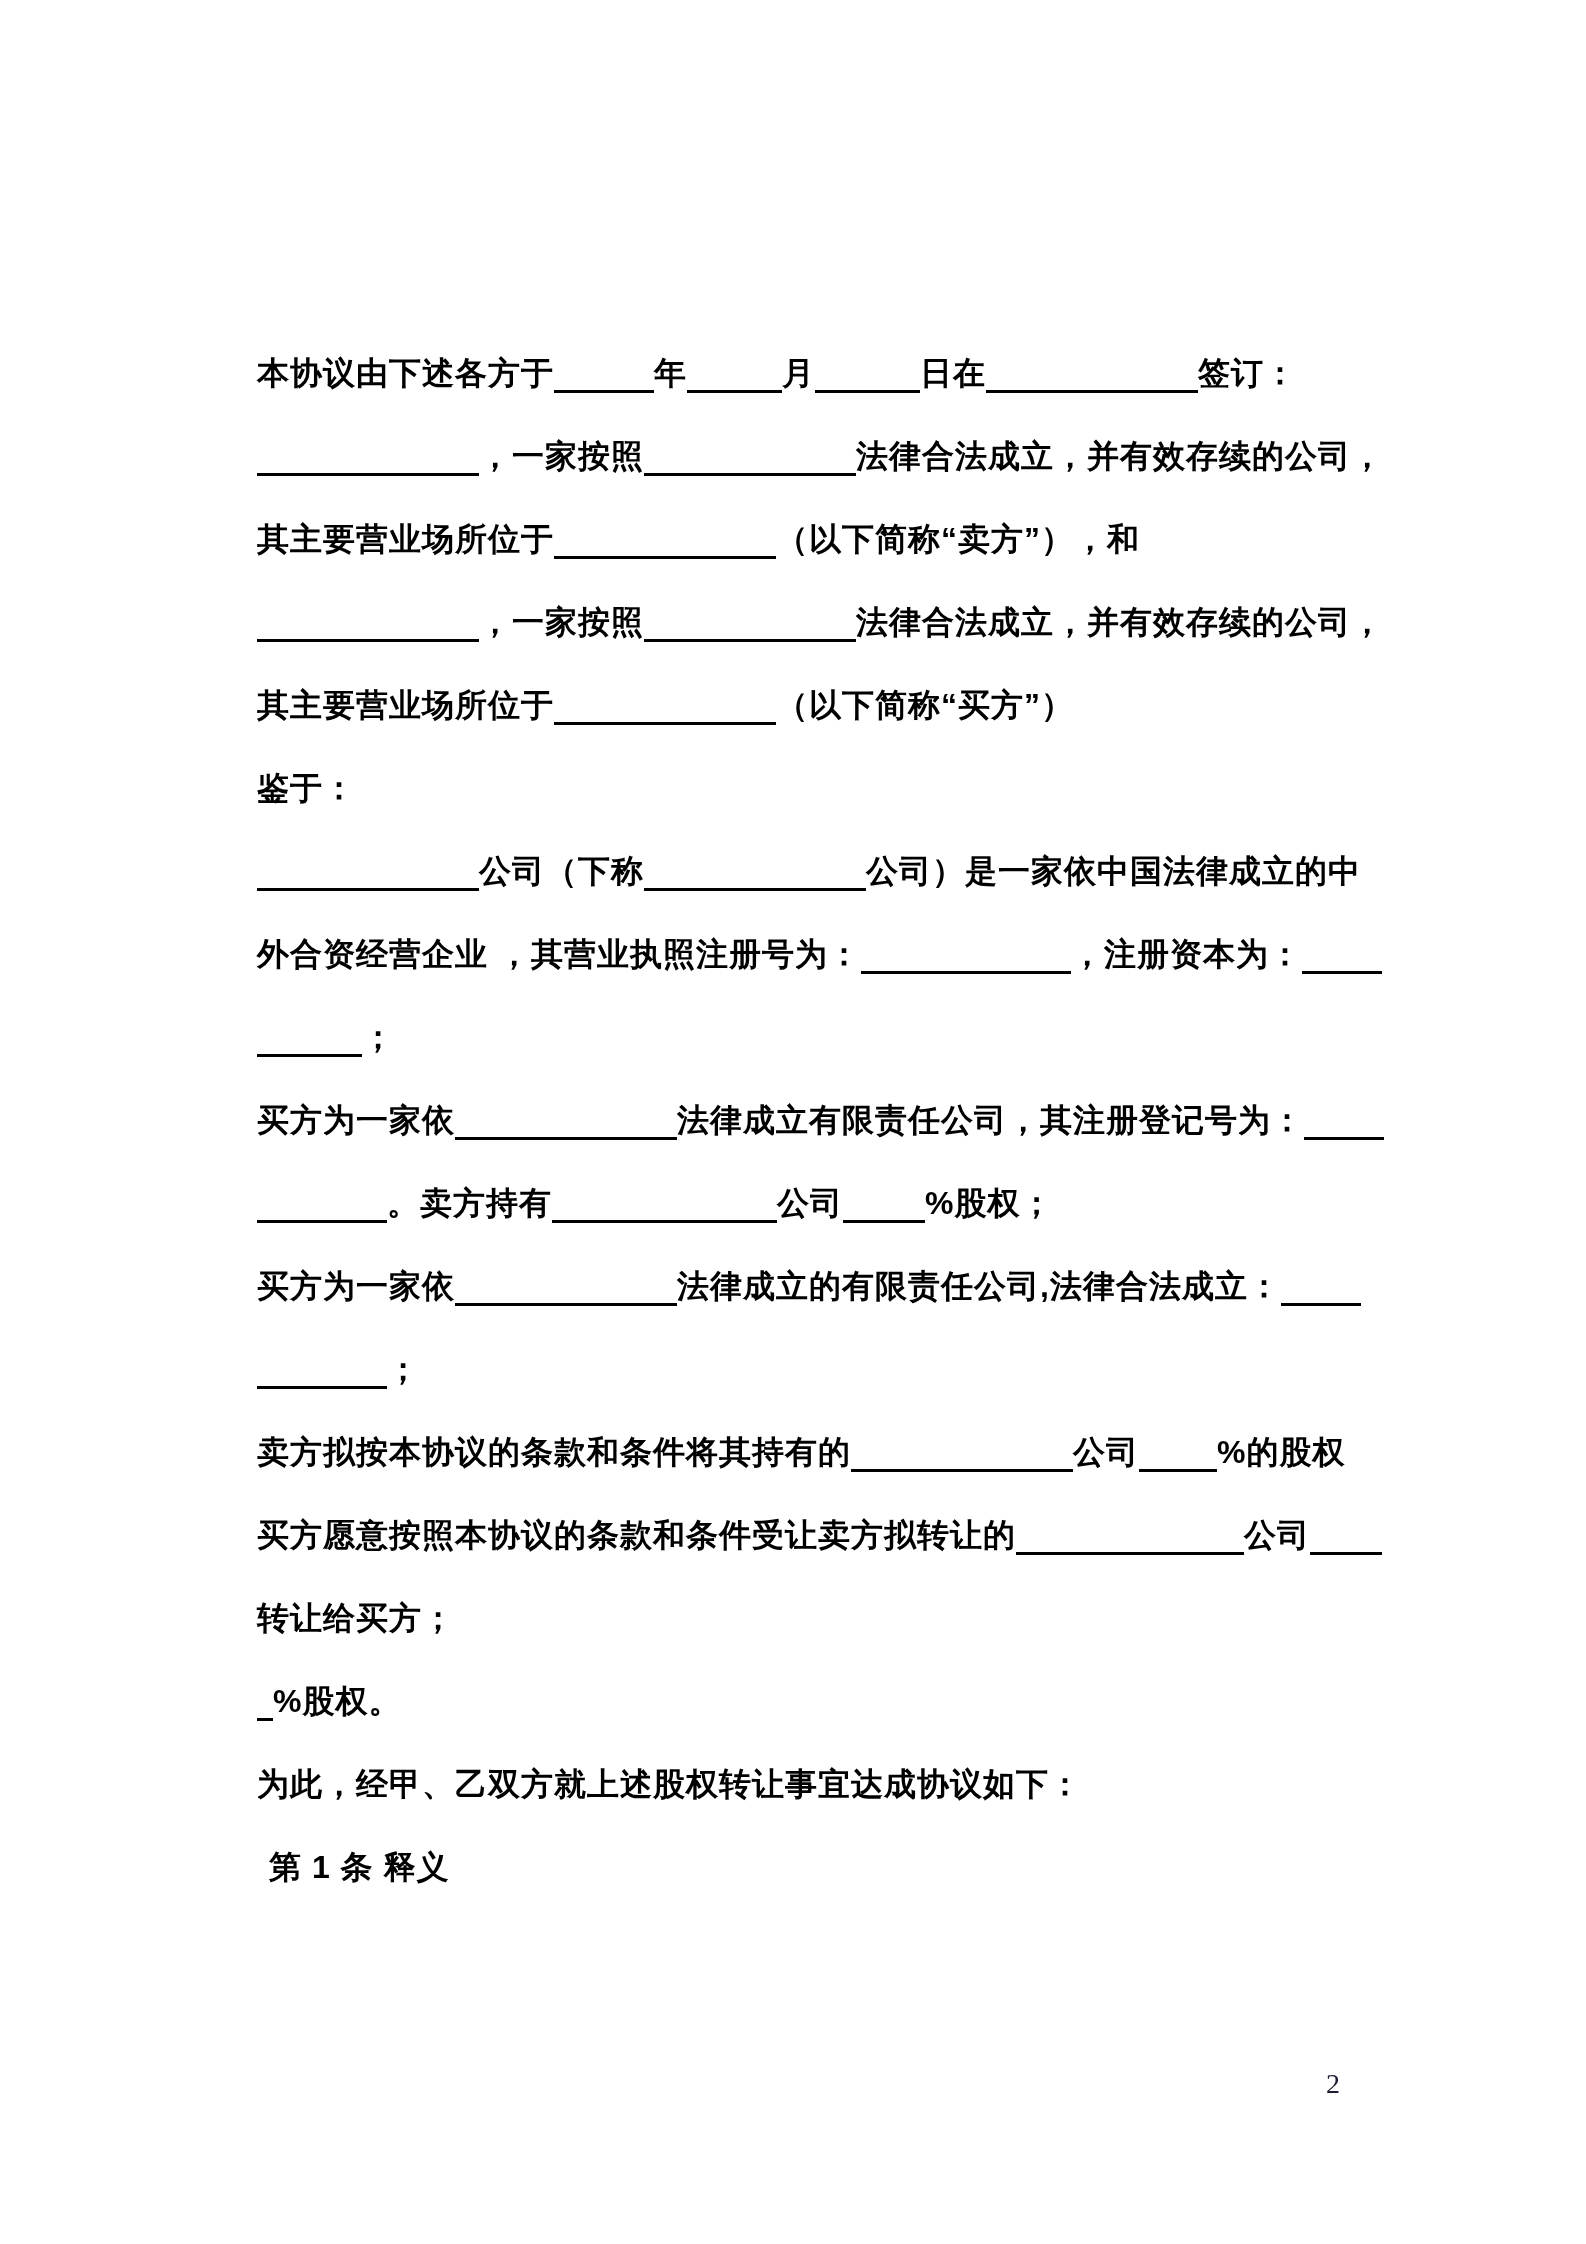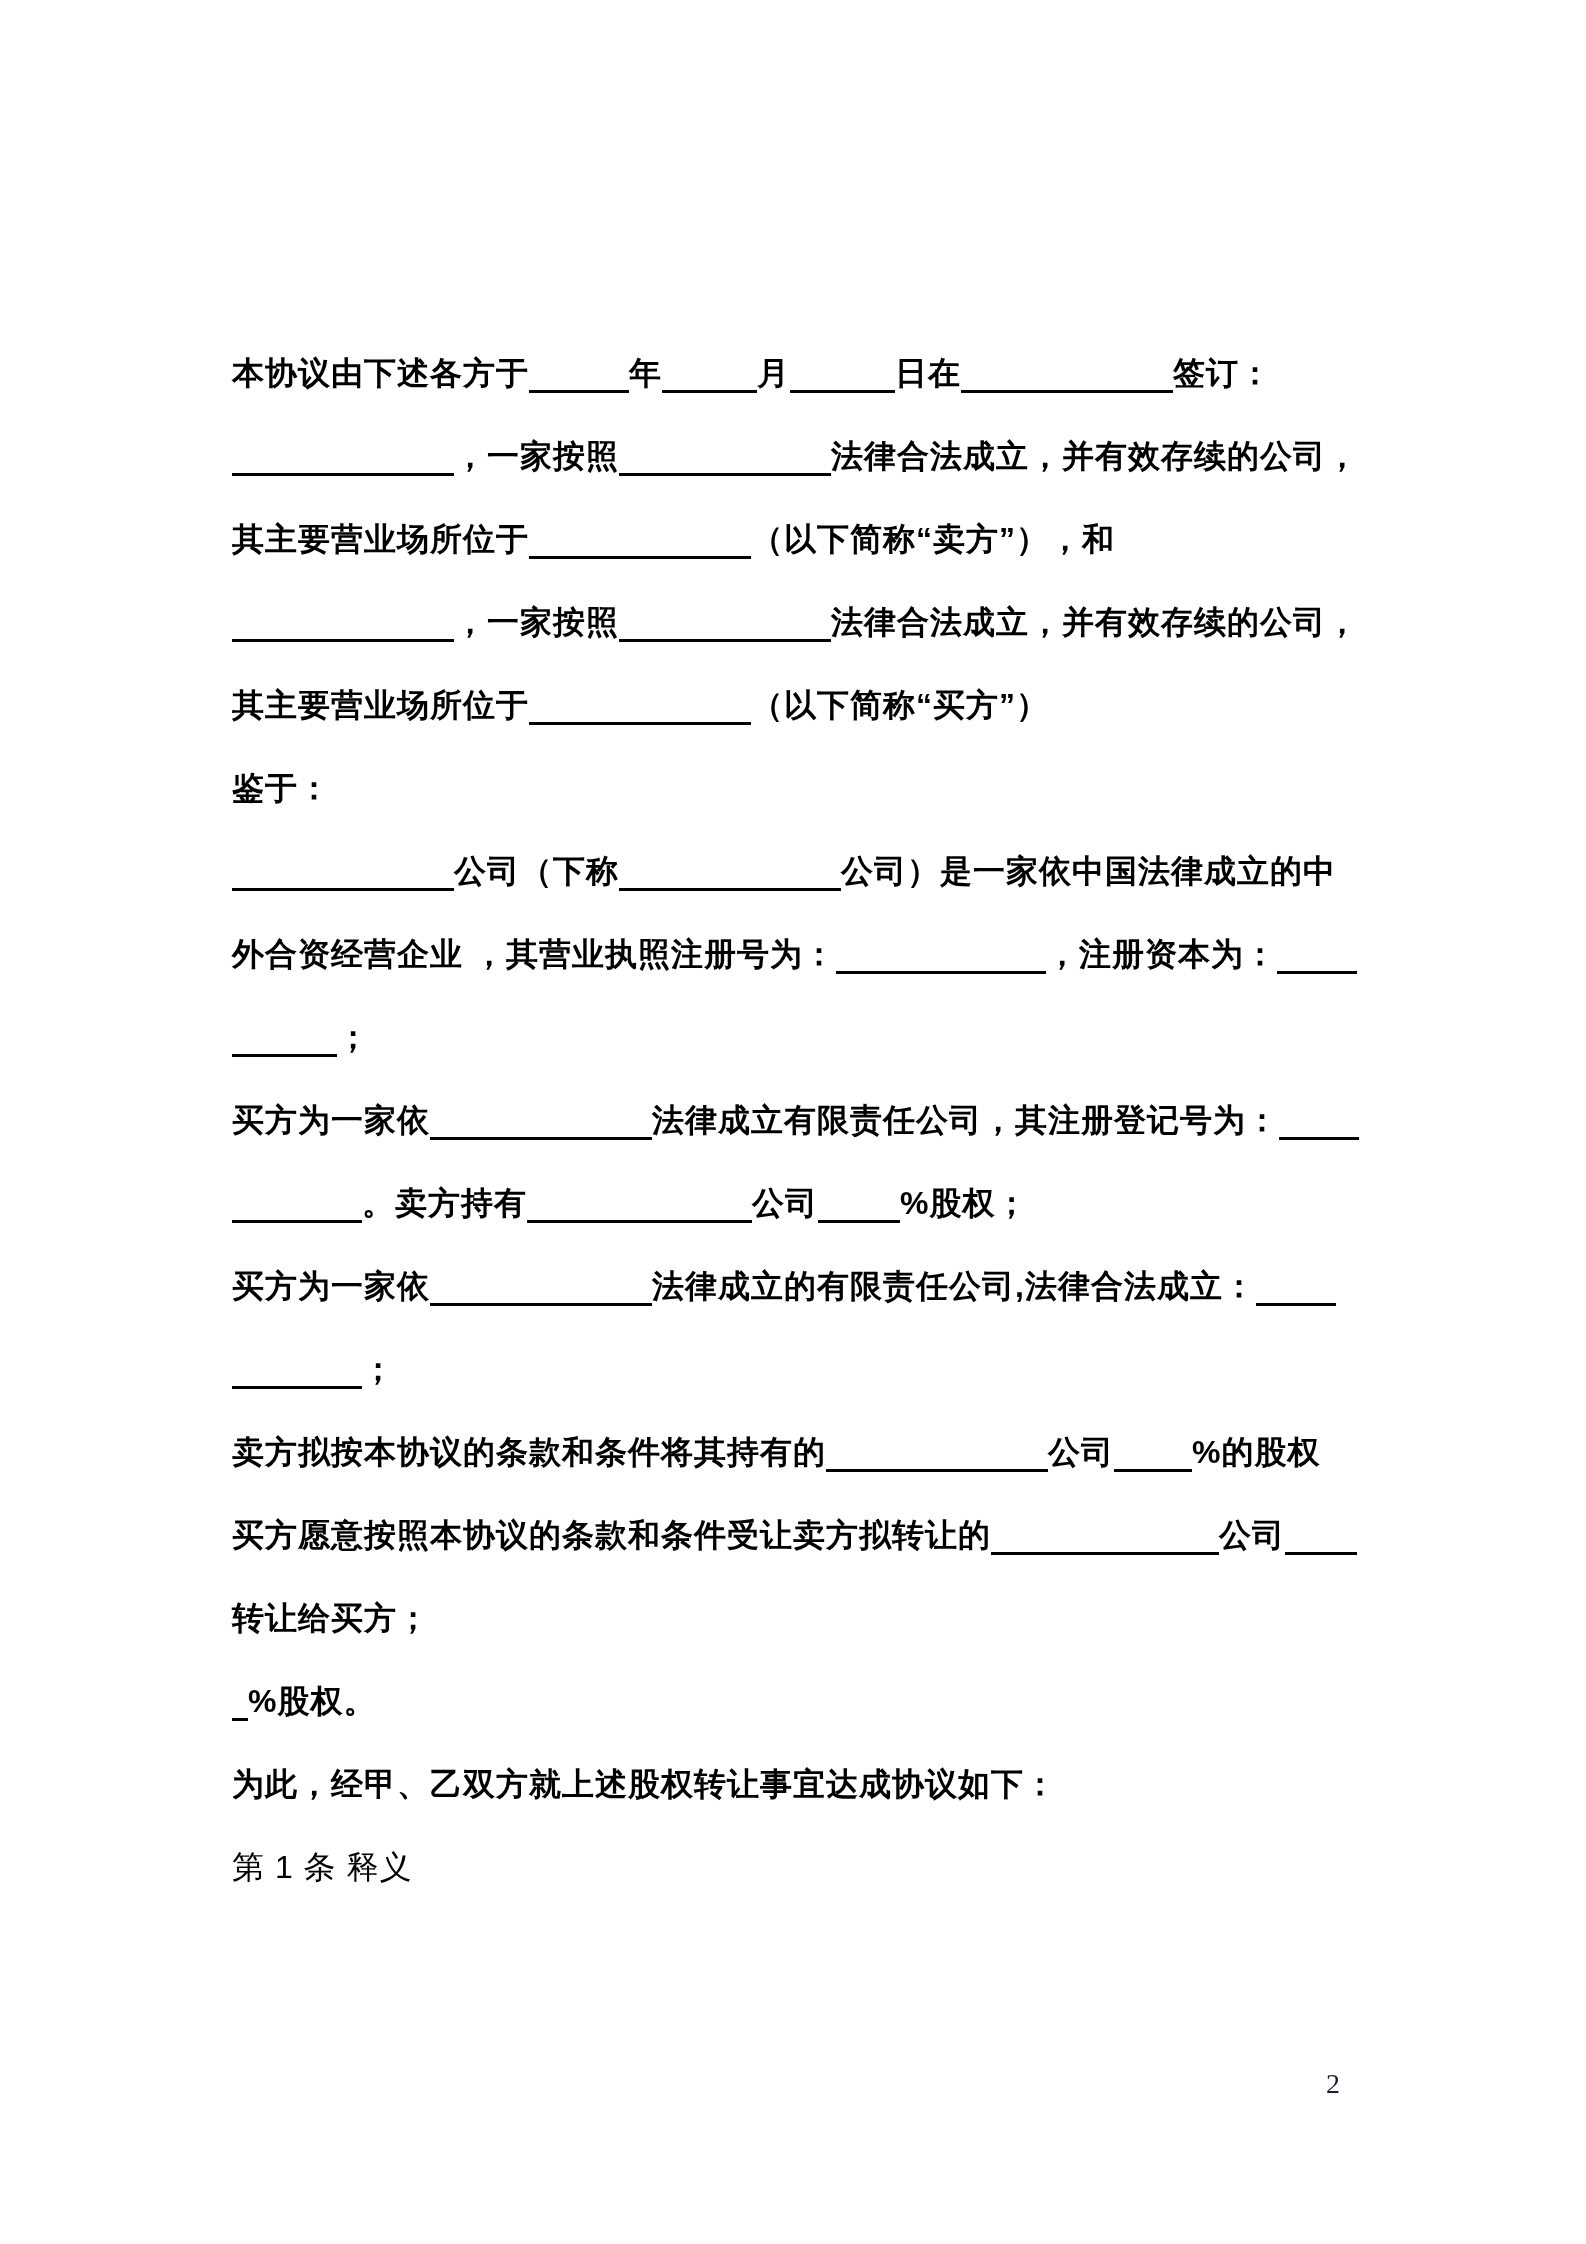--- a/index.html
+++ b/index.html
@@ -11,34 +11,35 @@
     position: relative;
     width: 1586px;
     height: 2244px;
     background: #ffffff;
     overflow: hidden;
     font-family: "Liberation Sans", "DejaVu Sans", sans-serif;
     color: #000000;
   }
   .content {
     position: absolute;
-    left: 232px;
+    left: 257px;
     top: 332px;
     width: 1106px;
   }
   .line {
     height: 83px;
     line-height: 83px;
     font-size: 32px;
     font-weight: 600;
     letter-spacing: 1px;
     white-space: nowrap;
   }
   .line.bold {
-    font-weight: 400;
+    font-weight: 700;
+    margin-left: 12px;
   }
   .run {
     display: inline;
   }
   .blank {
     display: inline-block;
     height: 1em;
     border-bottom: 3px solid #000000;
     vertical-align: -9px;
   }

